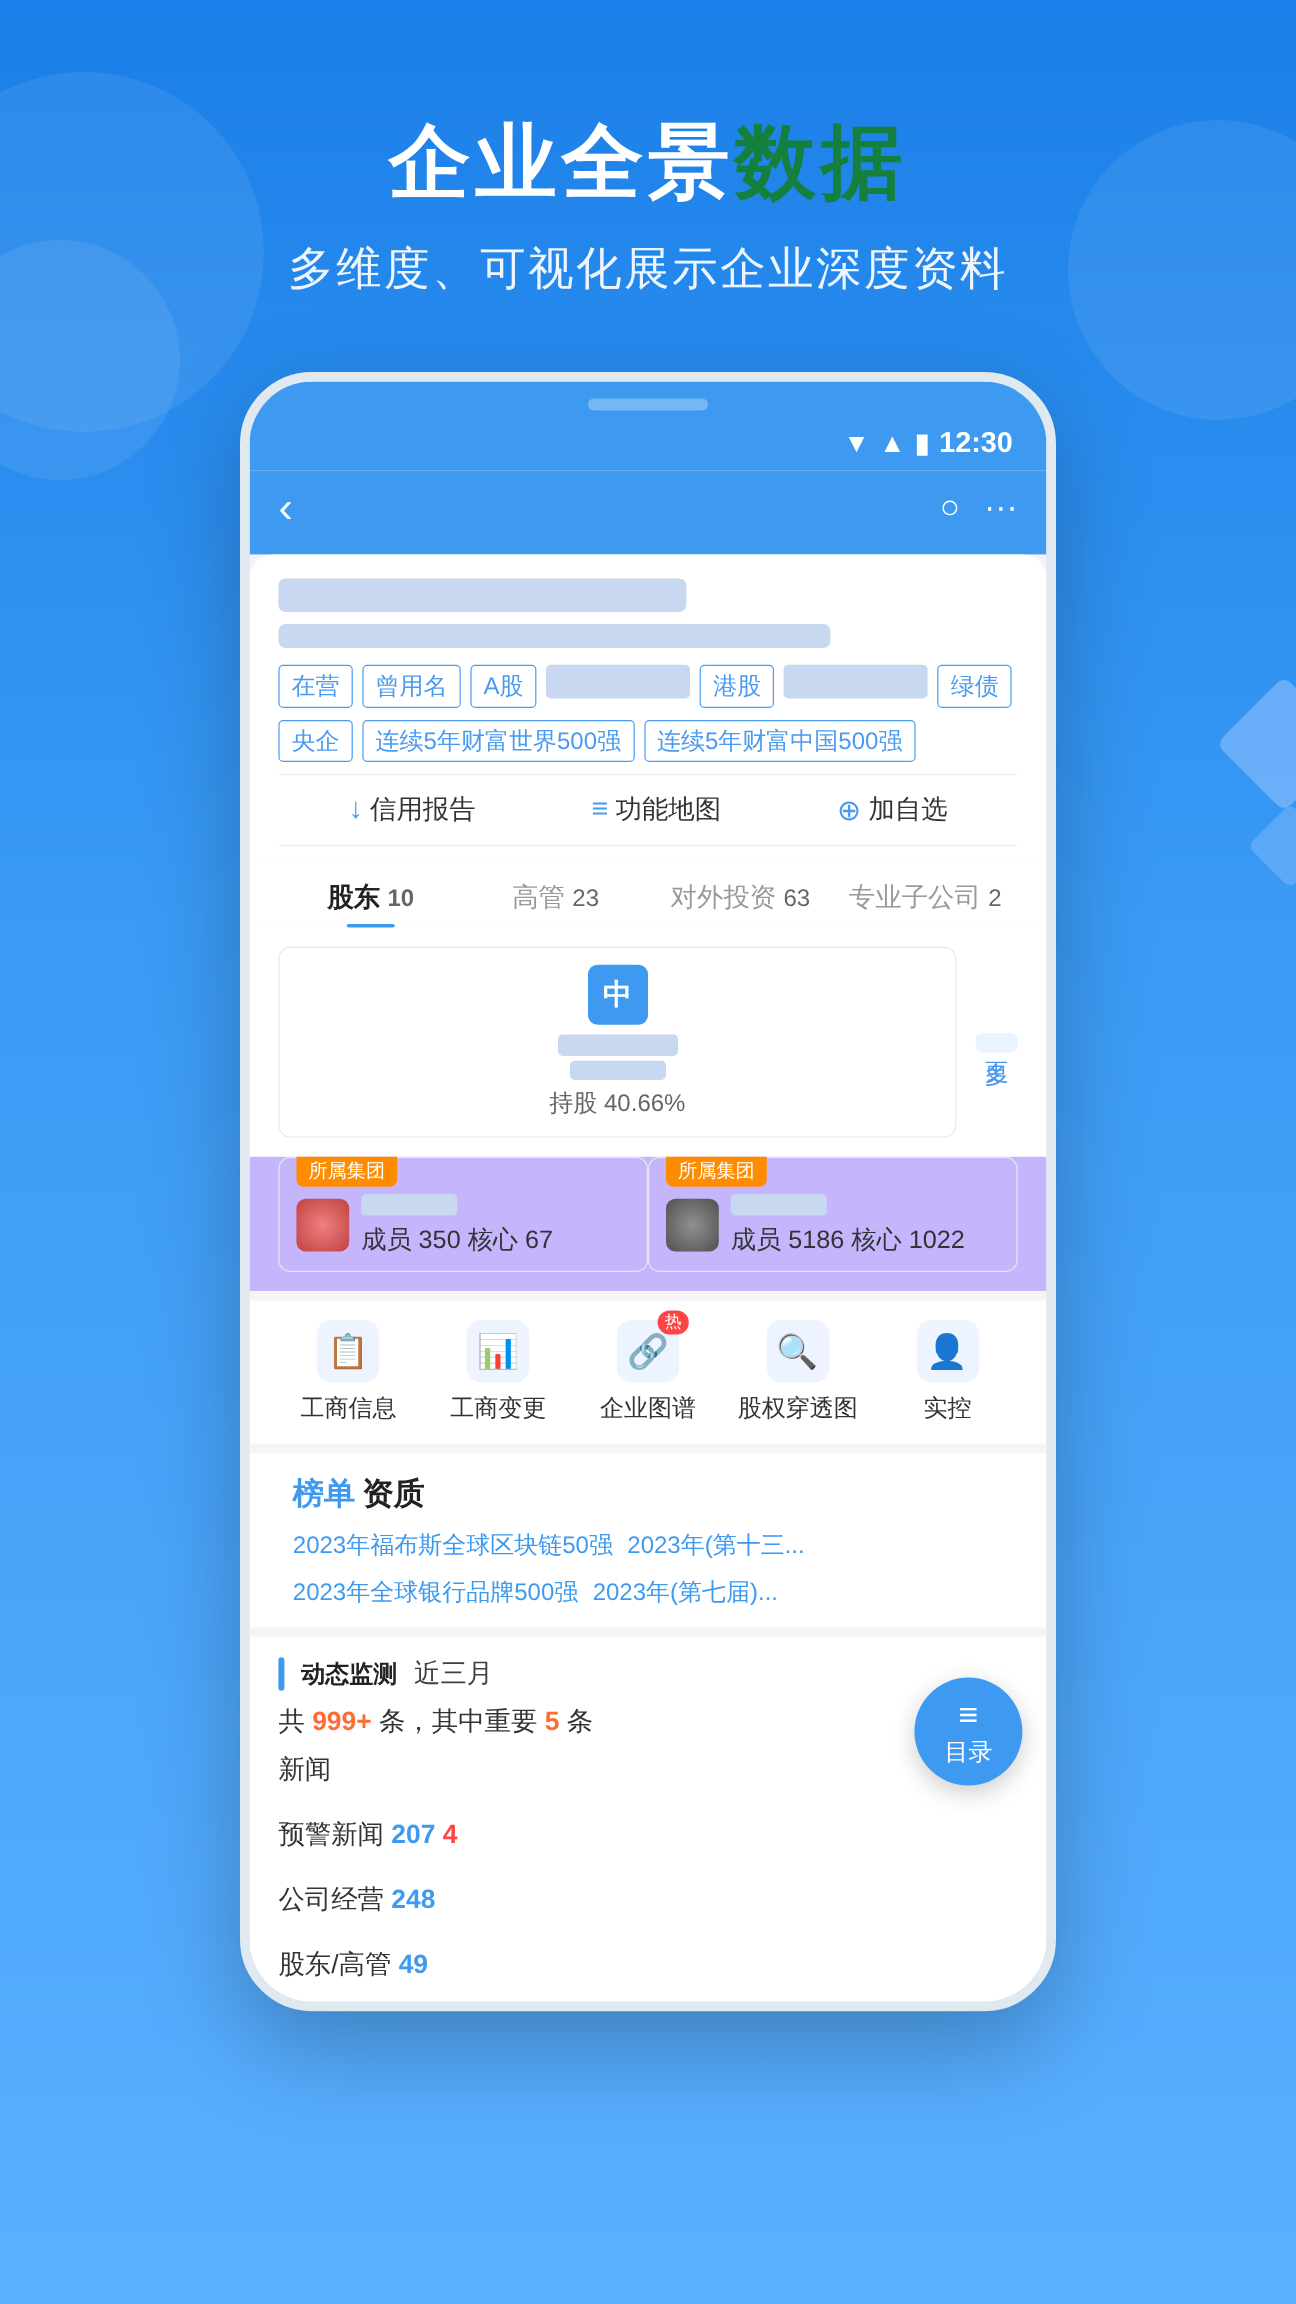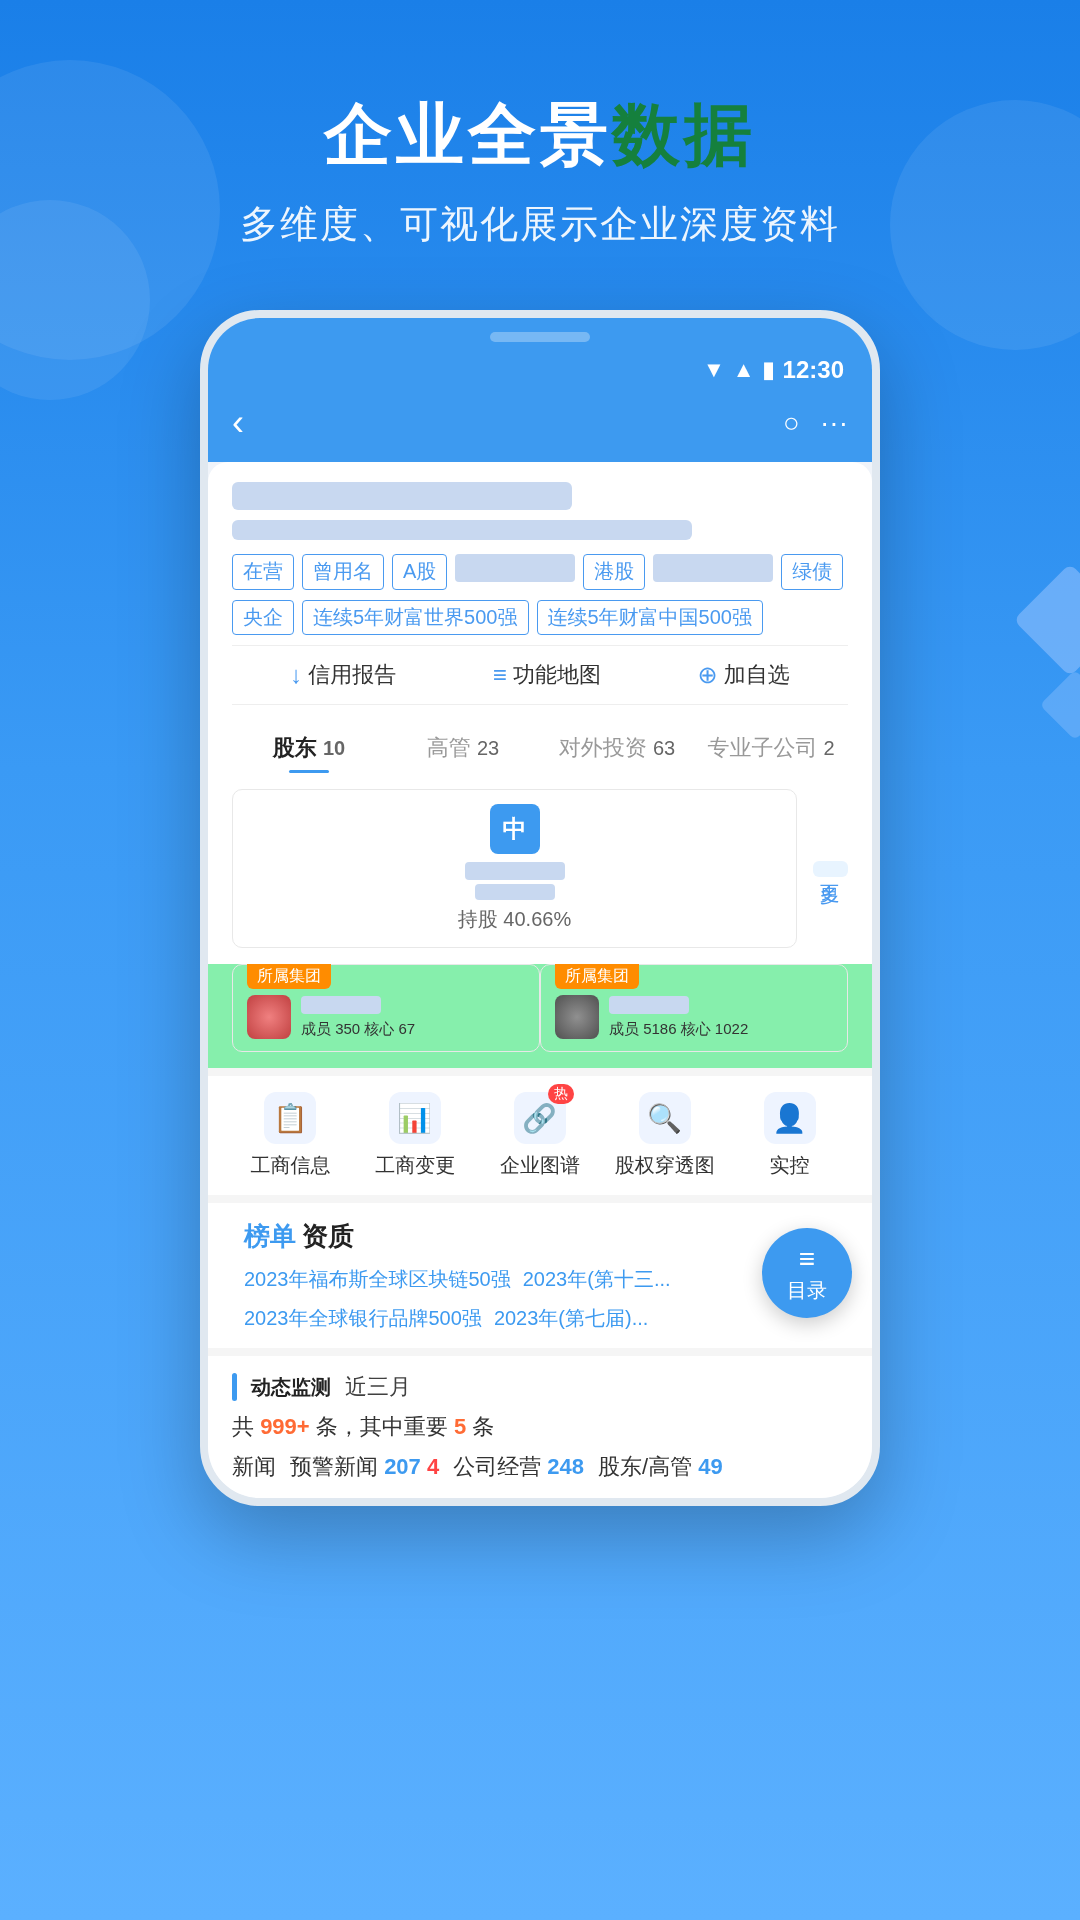--- a/index.html
+++ b/index.html
@@ -286,21 +286,21 @@
       justify-content: center;
       font-size: 24px;
       margin-bottom: 8px;
     }
 
     
     .group-row {
       display: flex;
       gap: 0;
       padding: 0 24px 16px;
-      background: #86efac;
+      background: #c4b5fd;
     }
     .group-card {
       flex: 1;
       border: 1px solid #e8e8e8;
       border-radius: 10px;
       padding: 12px 14px;
       position: relative;
     }
     .group-badge {
       position: absolute;
@@ -326,21 +326,21 @@
     .group-logo-pink { background: radial-gradient(circle, #f08080, #c04040); }
     .group-logo-gray { background: radial-gradient(circle, #909090, #505050); }
     .group-name-blurred {
       background: #c8d8f0;
       border-radius: 4px;
       height: 18px;
       width: 80px;
       margin-bottom: 6px;
     }
     .group-stats {
-      font-size: 15px;
+      font-size: 21px;
       color: #333;
     }
 
     
     .features-row {
       display: flex;
       padding: 16px 20px;
       background: white;
       border-top: 8px solid #f5f5f5;
       gap: 0;
@@ -445,22 +445,23 @@
       font-size: 22px;
       color: #333;
       margin-bottom: 10px;
     }
     .monitor-count .highlight-num {
       color: #ff6b35;
       font-weight: 700;
     }
     .monitor-stats {
       display: flex;
-      gap: 14px;
+      gap: 24px;
       flex-wrap: wrap;
+      flex-direction: column;
     }
     .stat-item {
       font-size: 22px;
       color: #333;
     }
     .stat-num {
       color: #3d9af0;
       font-weight: 700;
     }
     .stat-num-red {

